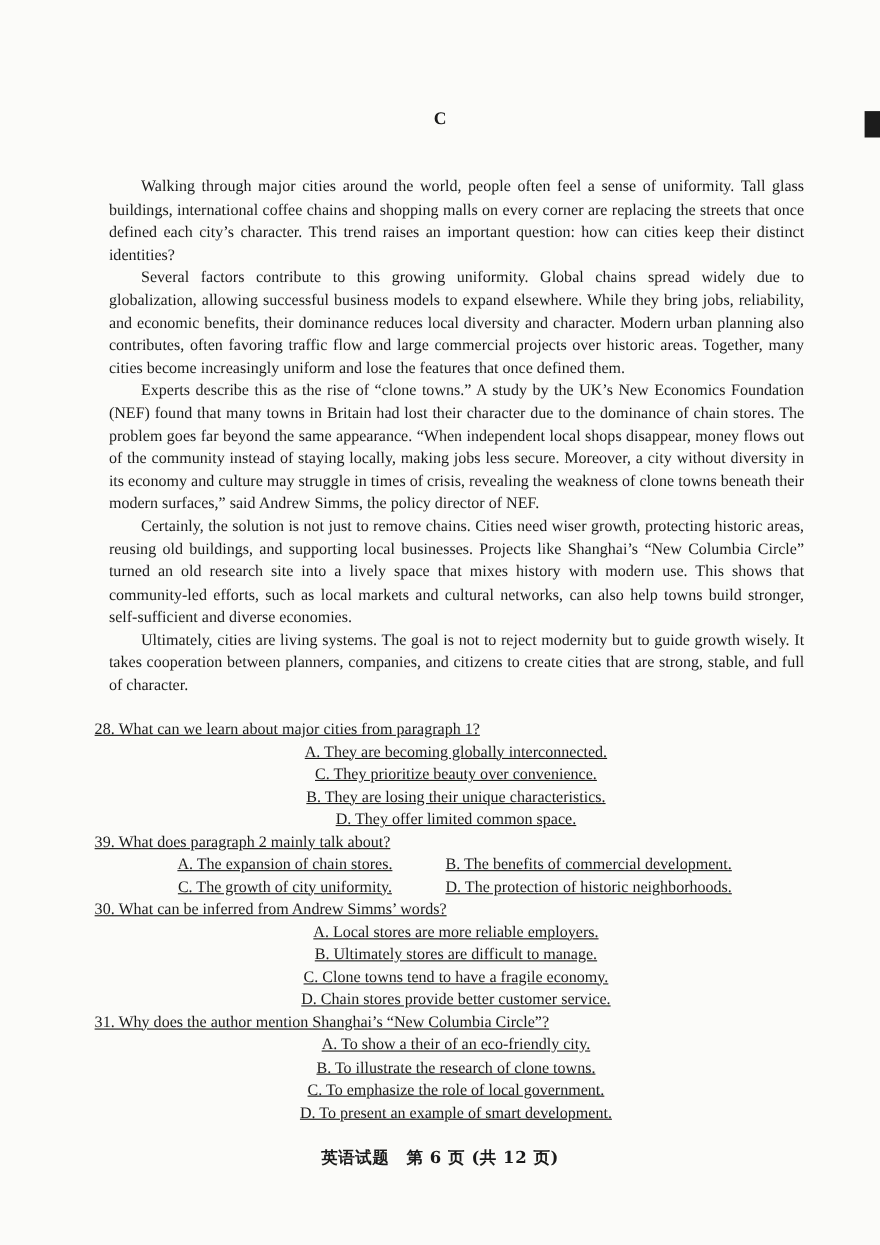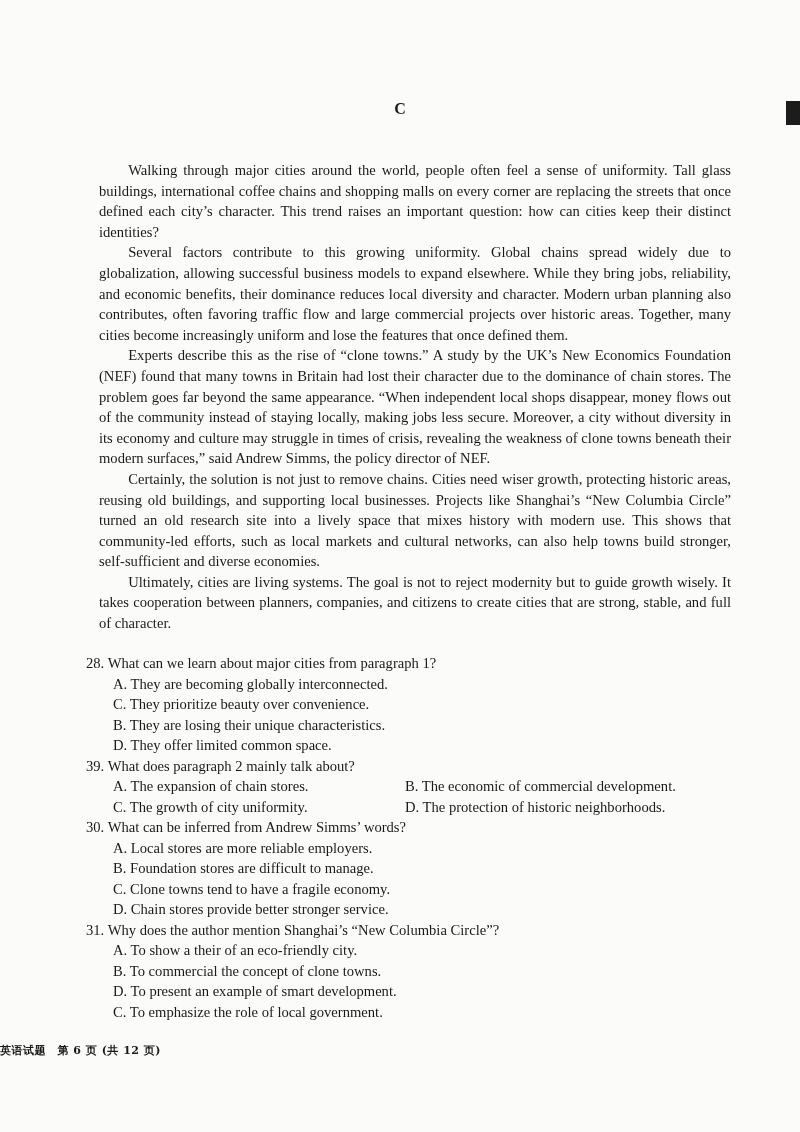--- a/index.html
+++ b/index.html
@@ -24,29 +24,29 @@
       position: absolute; left: 99px; top: 120px; width: 632px;
       font-size: 14.6px; line-height: 20.6px;
       text-align: justify;
       margin-top: 40px;
     }
     .passage p { margin: 0; text-indent: 2em; }
     .questions {
       position: absolute; left: 86px; top: 653px; width: 630px;
       font-size: 14.6px; line-height: 20.5px;
     }
-    .q { margin: 0; }
+    .q { margin: 0; text-decoration: underline; }
     .q-stem { display: block; }
-    .opt { display: block; padding-left: 27px; }
+    .opt { display: block; padding-left: 27px; text-align: center; }
     .opt-row { display: flex; padding-left: 27px; }
     .opt-row .opt { padding-left: 0; }
     .opt-row .opt:first-child { width: 292px; }
     .footer {
       position: absolute; top: 1043px; left: 0; width: 800px;
-      text-align: left; font-size: 11px; font-weight: bold;
+      text-align: center; font-size: 15px; font-weight: bold;
       font-family: "DejaVu Serif", serif;
       letter-spacing: 0.5px;
     }
   </style>
 </head>
 <body>
 
 <div class="page">
 
   <div class="marker"></div>
@@ -67,40 +67,40 @@
       <span class="opt">A. They are becoming globally interconnected.</span>
       <span class="opt">C. They prioritize beauty over convenience.</span>
       <span class="opt">B. They are losing their unique characteristics.</span>
       <span class="opt">D. They offer limited common space.</span>
     </div>
 
     <div class="q">
       <span class="q-stem">39. What does paragraph 2 mainly talk about?</span>
       <div class="opt-row">
         <span class="opt">A. The expansion of chain stores.</span>
-        <span class="opt">B. The economic of commercial development.</span>
+        <span class="opt">B. The benefits of commercial development.</span>
       </div>
       <div class="opt-row">
         <span class="opt">C. The growth of city uniformity.</span>
         <span class="opt">D. The protection of historic neighborhoods.</span>
       </div>
     </div>
 
     <div class="q">
       <span class="q-stem">30. What can be inferred from Andrew Simms’ words?</span>
       <span class="opt">A. Local stores are more reliable employers.</span>
-      <span class="opt">B. Foundation stores are difficult to manage.</span>
+      <span class="opt">B. Ultimately stores are difficult to manage.</span>
       <span class="opt">C. Clone towns tend to have a fragile economy.</span>
-      <span class="opt">D. Chain stores provide better stronger service.</span>
+      <span class="opt">D. Chain stores provide better customer service.</span>
     </div>
 
     <div class="q">
       <span class="q-stem">31. Why does the author mention Shanghai’s “New Columbia Circle”?</span>
       <span class="opt">A. To show a their of an eco-friendly city.</span>
-      <span class="opt">B. To commercial the concept of clone towns.</span>
+      <span class="opt">B. To illustrate the research of clone towns.</span>
+      <span class="opt">C. To emphasize the role of local government.</span>
       <span class="opt">D. To present an example of smart development.</span>
-      <span class="opt">C. To emphasize the role of local government.</span>
     </div>
   </div>
 
   <div class="footer">英语试题　第 6 页 (共 12 页)</div>
 
 </div>
 
 </body></html>

